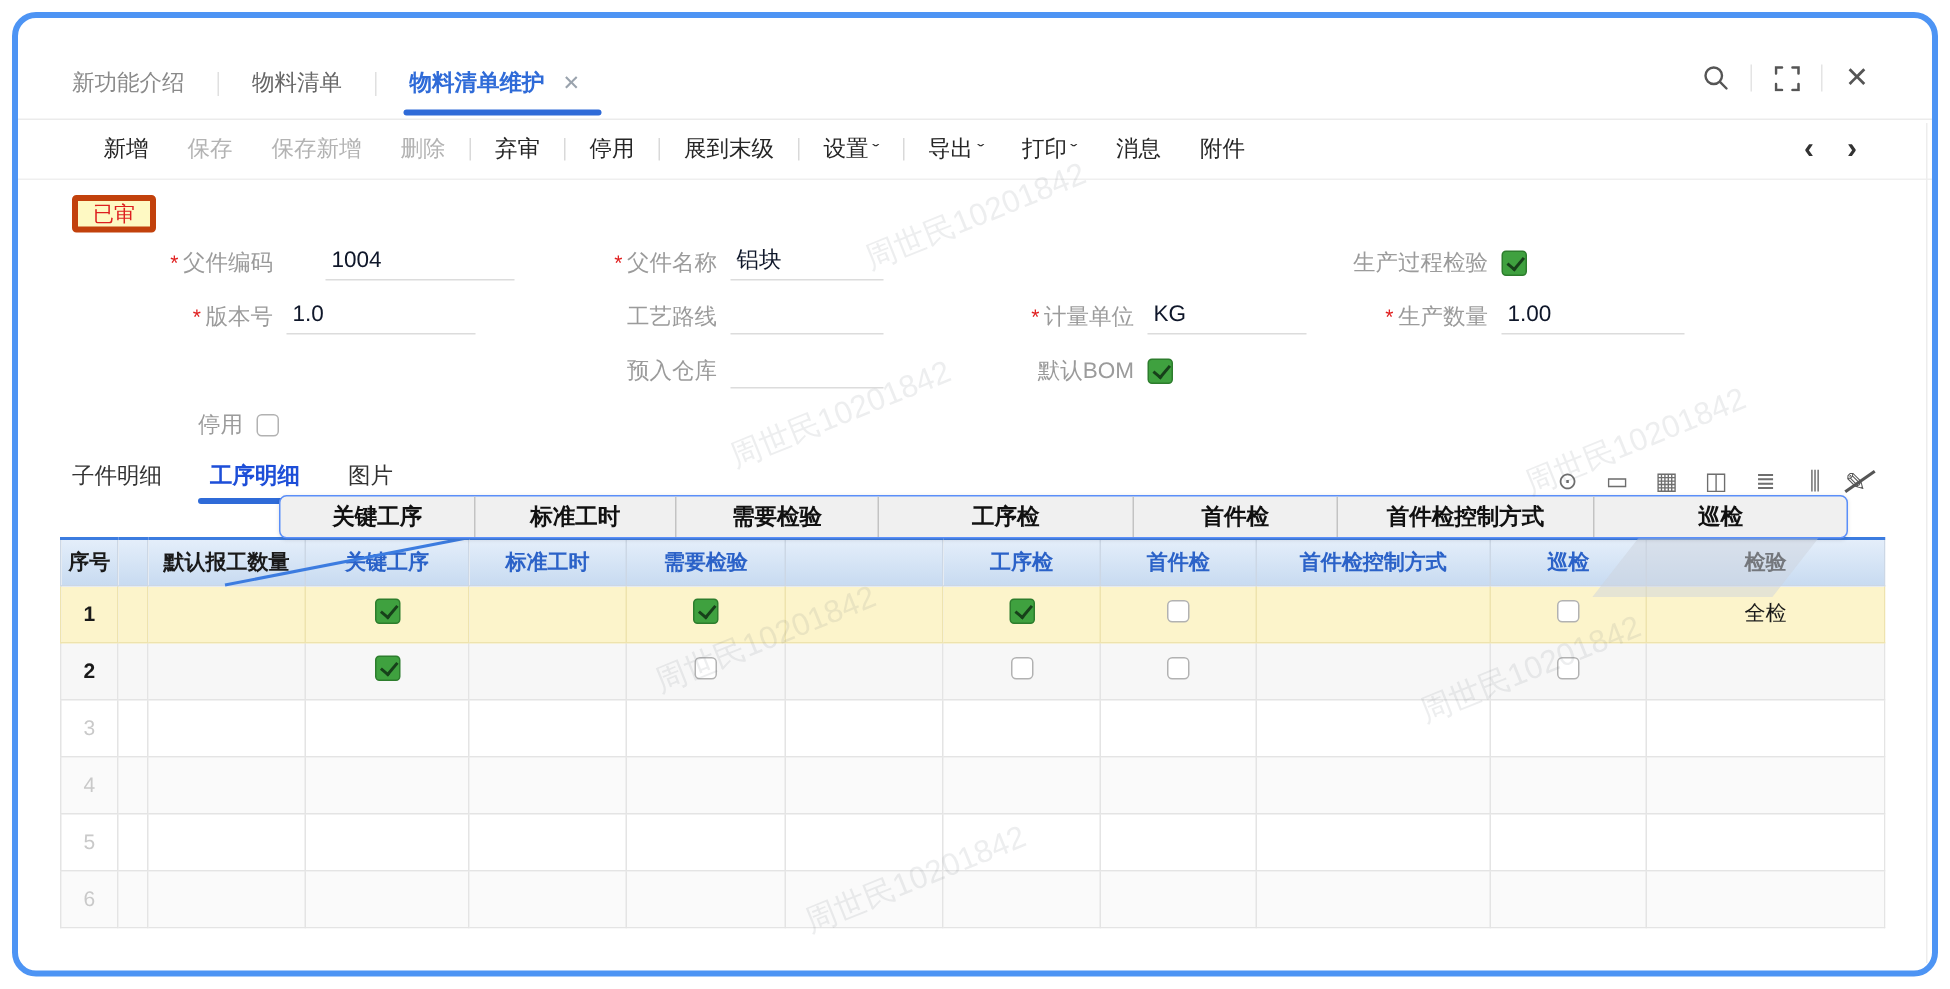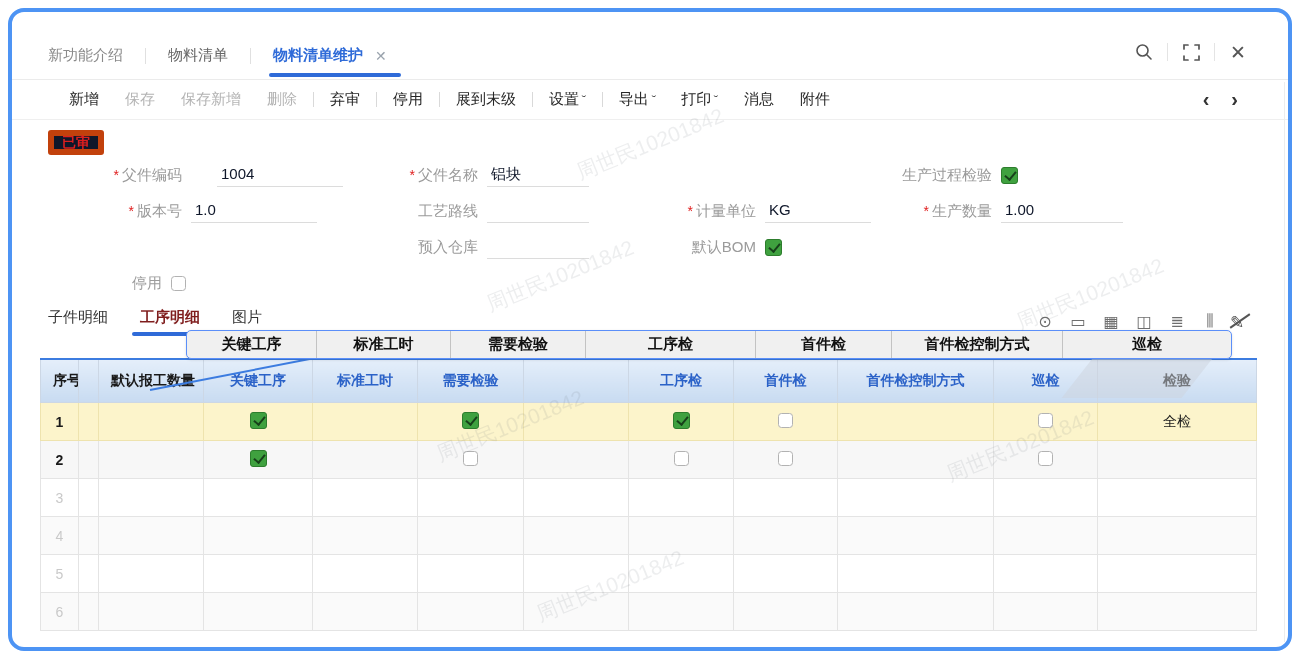--- a/index.html
+++ b/index.html
@@ -21,39 +21,39 @@
 
   
   .toolbar { position:absolute; left:0; top:68px; width:100%; height:40px; border-bottom:1px solid #efefef; display:flex; align-items:center; padding-left:44px; font-size:15px; }
   .tbtn { color:#262626; padding:0 13px; cursor:pointer; white-space:nowrap; }
   .tbtn.disabled { color:#b3b3b3; }
   .tbsep { width:1px; height:15px; background:#d9d9d9; margin:0 3px; }
   .caret { font-size:11px; color:#262626; margin-left:3px; display:inline-block; transform:scaleX(1.3); }
   .tbnav { position:absolute; right:50px; top:76px; display:flex; gap:22px; font-size:20px; color:#333; font-weight:700; }
 
   
-  .badge { position:absolute; left:36px; top:118px; min-width:56px; height:25px; border:6px solid #c2410c; border-radius:3px; background:#0f172a; color:#DD1F1F; font-size:14px; font-weight:700; display:flex; align-items:center; justify-content:center; padding:0 8px; }
+  .badge { position:absolute; left:36px; top:118px; min-width:56px; height:25px; border:4px solid #c2410c; border-radius:3px; background:#fef9c3; color:#DD1F1F; font-size:14px; font-weight:400; display:flex; align-items:center; justify-content:center; padding:0 8px; }
 
   
   .fld { position:absolute; height:30px; display:flex; align-items:center; font-size:15px; }
   .lb { display:inline-block; text-align:right; color:#9b9b9b; white-space:nowrap; }
   .star { color:#e02020; margin-right:3px; font-size:14px; }
   .val { display:inline-block; margin-left:9px; padding:0 4px 3px 4px; border-bottom:1px solid #dcdcdc; color:#0f172a; height:24px; line-height:22px; }
   .cbwrap { margin-left:9px; display:flex; align-items:center; }
 
   
   .cb { position:relative; display:inline-block; }
   .cb.cb-on { width:17px; height:17px; background:#3FA13F; border:1px solid #2d7d2d; border-radius:3px; }
   .cb.cb-on::after { content:""; position:absolute; left:5px; top:1px; width:5px; height:9px; border:solid #17401a; border-width:0 2.5px 2.5px 0; transform:rotate(40deg); }
   .cb.cb-off { width:15px; height:15px; background:#fff; border:1.5px solid #b2b2b2; border-radius:3.5px; }
 
   
   .subtabs { position:absolute; left:36px; top:296px; display:flex; gap:32px; font-size:15px; color:#333; }
   .subtab { cursor:pointer; }
-  .subtab.active { position:relative; color:#7f1d1d; font-weight:700; }
+  .subtab.active { position:relative; color:#1d4ed8; font-weight:700; }
   .subtab.active::after { content:""; position:absolute; left:-8px; bottom:-9px; width:90px; height:4px; border-radius:2px; background:#2F6BD8; }
 
   
   .gicons { position:absolute; top:300px; left:1024px; display:flex; gap:15px; color:#6e6e6e; font-size:16px; z-index:2; }
   .gicon { width:18px; height:18px; display:flex; align-items:center; justify-content:center; }
   .pencil { position:absolute; left:1218px; top:300px; z-index:2; font-size:17px; color:#555; }
   .pencil::after { content:""; position:absolute; left:-2px; top:8px; width:24px; height:2px; background:#555; transform:rotate(-35deg); }
 
   
   .floatbar { position:absolute; left:174px; top:318px; width:1046px; height:29px; background:#f0f0f0; border:1.5px solid #5B8FF9; border-radius:5px; display:flex; z-index:3; box-shadow:0 1px 3px rgba(0,0,0,0.12); }
@@ -61,21 +61,21 @@
   .fseg:last-child { border-right:none; }
 
   
   .dragline { position:absolute; left:138px; top:377px; width:185px; height:2px; background:#3C7CE0; transform:rotate(-11deg); transform-origin:left center; z-index:2; }
   .ghost { position:absolute; left:1066px; top:344px; width:120px; height:42px; background:rgba(205,212,222,0.5); transform:skewX(-38deg); z-index:2; }
 
   
   .gridwrap { position:absolute; left:28px; top:346px; width:1217px; overflow:hidden; }
   table { border-collapse:collapse; table-layout:fixed; width:1216px; }
   thead tr { height:31px; }
-  th { background:linear-gradient(#e4eefa,#c8dbf1); border:1px solid #ccd7e5; border-top:2px solid #3C7CE0; font-size:14px; padding:12px; overflow:hidden; white-space:nowrap; }
+  th { background:linear-gradient(#e4eefa,#c8dbf1); border:1px solid #ccd7e5; border-top:2px solid #3C7CE0; font-size:14px; padding:0; overflow:hidden; white-space:nowrap; }
   th.h-dark { color:#1a1a1a; font-weight:700; }
   th.h-drag { color:#2b62c8; font-weight:700; }
   tbody tr { height:38px; }
   td { border:1px solid #e4e4e4; text-align:center; font-size:14px; color:#1a1a1a; overflow:hidden; }
   tr.sel td { background:#FCF4CB; border-color:#eee3ae; }
   tr.r-even td { background:#f7f7f7; }
   tr.r-a td { background:#fff; }
   tr.r-b td { background:#fafafa; }
   td.seq { font-weight:600; }
   tr.empty td.seq { color:#c9c9c9; font-weight:400; }

